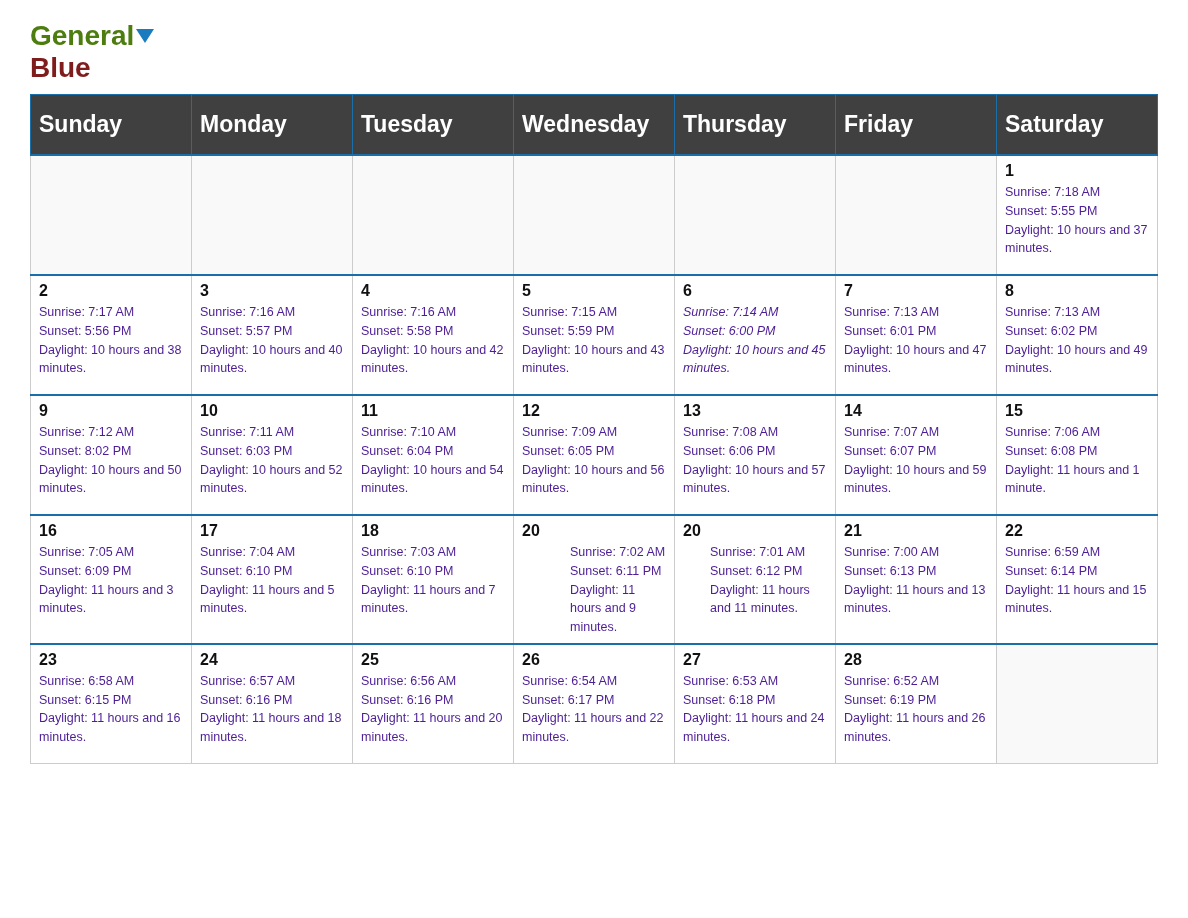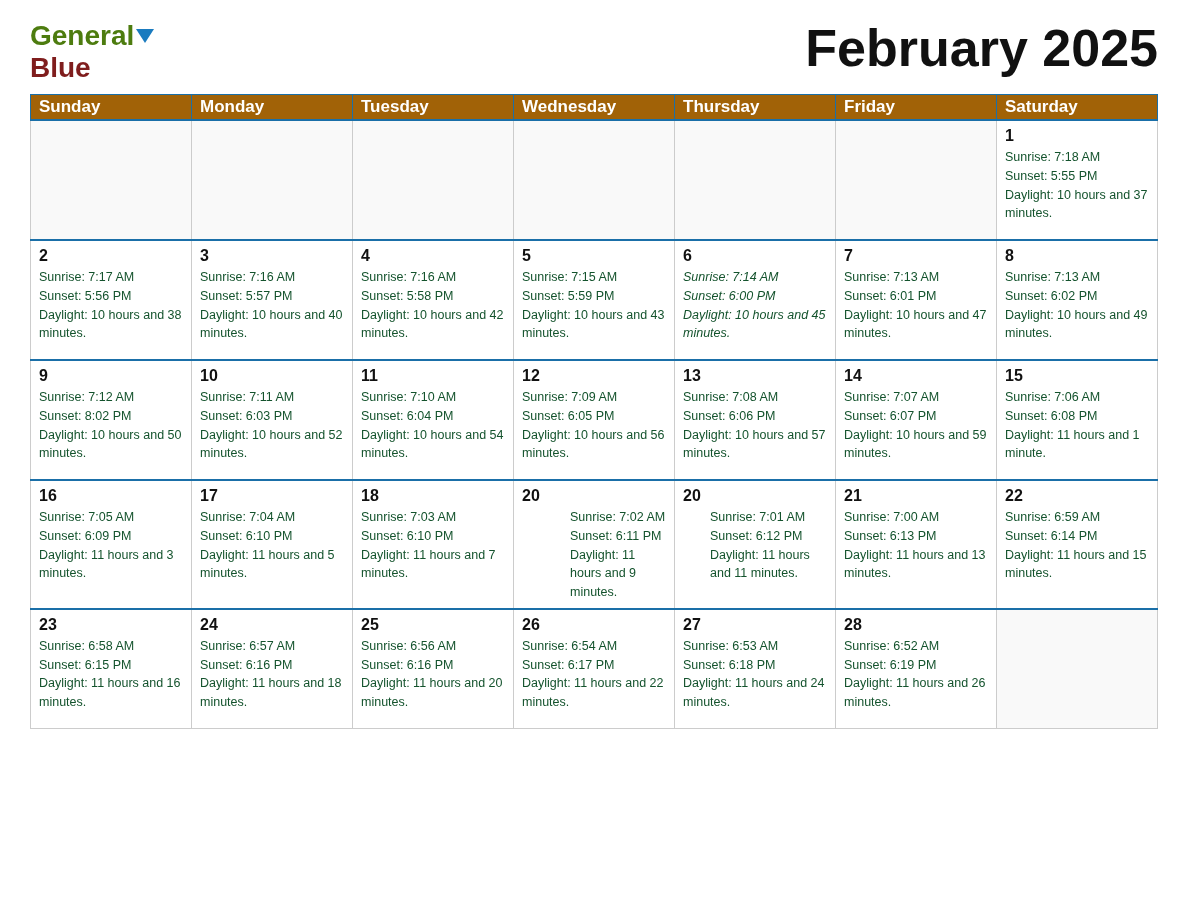--- a/index.html
+++ b/index.html
@@ -36,25 +36,25 @@
       font-weight: normal;
       color: #333;
       margin-top: 4px;
     }
     .calendar {
       width: 100%;
       border-collapse: collapse;
       margin-top: 10px;
     }
     .calendar th {
-      background-color: #a16207;
+      background-color: #404040;
       color: #fff;
-      font-size: 17px;
+      font-size: 23px;
       font-weight: bold;
-      padding: 2px 8px;
+      padding: 16px 8px;
       text-align: left;
       border: 1px solid #1a6fa8;
     }
     .calendar td {
       vertical-align: top;
       padding: 6px 8px;
       border: 1px solid #ccc;
       width: calc(100% / 7);
       min-height: 100px;
       font-size: 13px;
@@ -67,21 +67,21 @@
     .day-number {
       font-size: 16px;
       font-weight: bold;
       color: #111;
       display: block;
       margin-bottom: 3px;
     }
     .day-info {
       font-size: 12.5px;
       line-height: 1.5;
-      color: #14532d;
+      color: #4c1d95;
     }
     .empty-cell {
       background: #f9f9f9;
     }
     .logo-row {
       display: flex;
       align-items: center;
     }
     .logo-general {
       font-size: 28px;
@@ -114,21 +114,20 @@
         <svg width="18" height="14" viewBox="0 0 18 14">
           <polygon points="0,0 18,0 9,14" fill="#1a7bbf"></polygon>
         </svg>
       </span>
     </div>
     <div>
       <span class="logo-blue-text">Blue</span>
     </div>
   </div>
   <div class="title-block">
-    <h1>February 2025</h1>
   </div>
 </div>
 
 <table class="calendar">
   <thead>
     <tr>
       <th>Sunday</th>
       <th>Monday</th>
       <th>Tuesday</th>
       <th>Wednesday</th>

